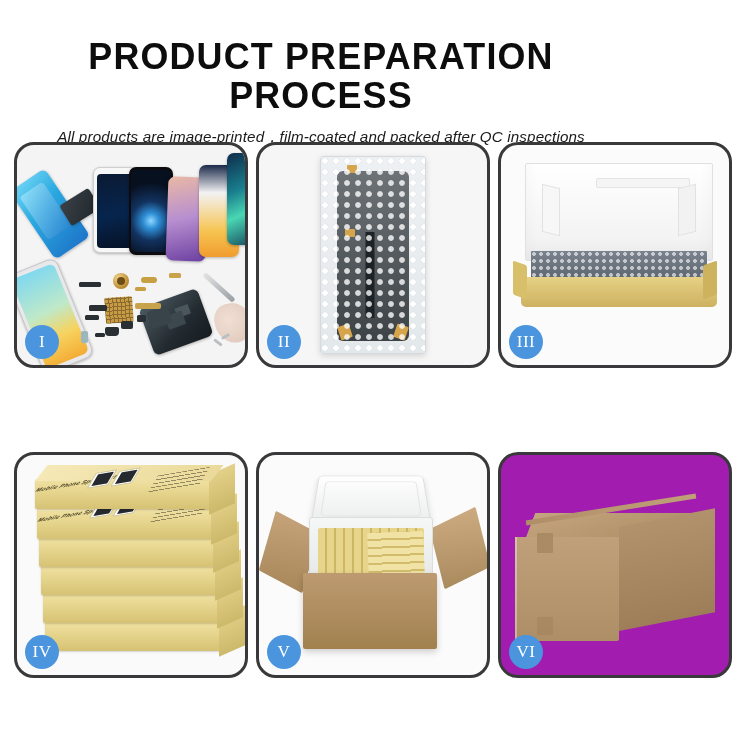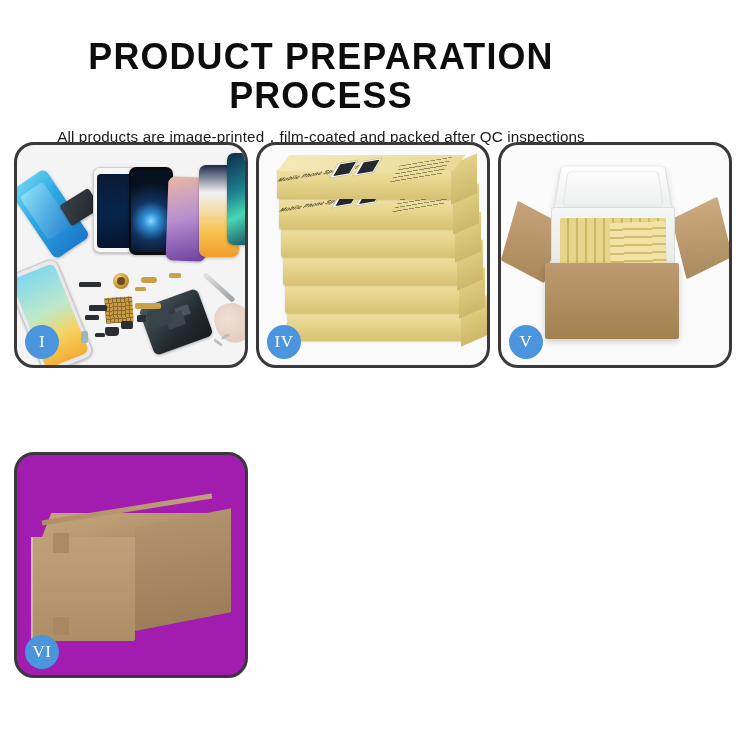--- a/index.html
+++ b/index.html
@@ -21,20 +21,21 @@
     line-height:1.05;
     font-family:"Liberation Sans", sans-serif;
     transform:scaleX(0.97);
   }
   .subtitle{
     margin-top:11px;
     font-size:15.2px;
     color:#1a1a1a;
     letter-spacing:0.15px;
     font-family:"Liberation Sans", sans-serif;
+    font-style:italic;
   }
 
   
   .grid{
     position:absolute;
     left:14px;top:142px;
     width:722px;
     display:grid;
     grid-template-columns:repeat(3,234px);
     grid-template-rows:226px 226px;
@@ -353,21 +354,51 @@
         <div class="chip" style="left:78px;top:188px;width:10px;height:4px;"></div>
         <div class="chip" style="left:152px;top:128px;width:12px;height:5px;background:#c9a24c;"></div>
         <div class="screwdriver"></div>
         <div class="hand"></div>
         <div class="chip" style="left:196px;top:196px;width:10px;height:3px;background:#b9bfc3;transform:rotate(38deg);"></div>
         <div class="chip" style="left:204px;top:190px;width:9px;height:3px;background:#b9bfc3;transform:rotate(-30deg);"></div>
       </div>
       <div class="badge">I</div>
     </div>
 
-
+    <div class="panel p2">
+      <div class="stage">
+        <div class="bubbag">
+          <div class="bubbag-inner">
+            <div class="bubbag-flex"></div>
+          </div>
+          <div class="bubbag-tape" style="left:26px;top:8px;"></div>
+          <div class="bubbag-tape" style="left:24px;top:72px;"></div>
+          <div class="bubbag-tape" style="left:18px;top:168px;width:12px;height:14px;transform:rotate(-18deg);"></div>
+          <div class="bubbag-tape" style="right:18px;top:168px;width:12px;height:14px;transform:rotate(18deg);"></div>
+          <div class="bub-overlay"></div>
+        </div>
+      </div>
+      <div class="badge">II</div>
+    </div>
+
+    <div class="panel p3">
+      <div class="stage">
+        <div class="b3-tray"></div>
+        <div class="b3-lid">
+          <div class="b3-lidtab"></div>
+          <div class="b3-lidflapL"></div>
+          <div class="b3-lidflapR"></div>
+        </div>
+        <div class="b3-inner"></div>
+        <div class="b3-trayfront"></div>
+        <div class="b3-flapL"></div>
+        <div class="b3-flapR"></div>
+      </div>
+      <div class="badge">III</div>
+    </div>
 
     <div class="panel p4">
       <div class="stage">
         <div class="stackwrap">
 
           <div class="sbox" style="left:16px;top:148px;">
             <div class="side"></div>
           </div>
           <div class="sbox" style="left:14px;top:120px;">
             <div class="side"></div>

